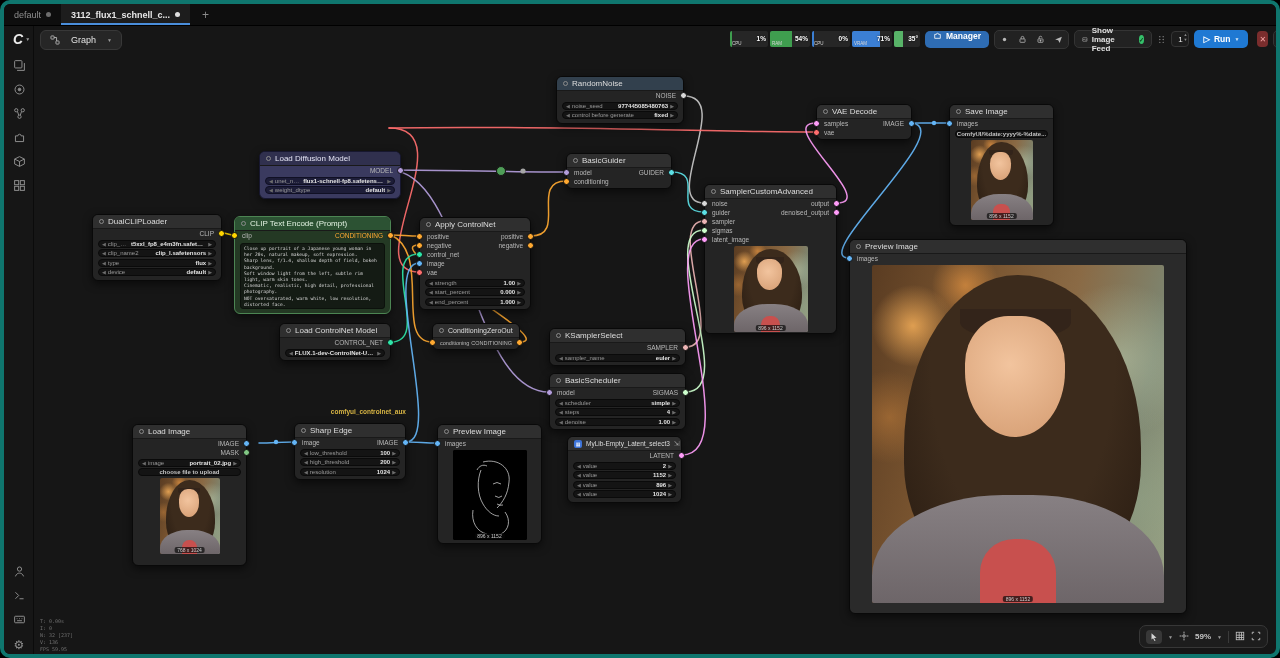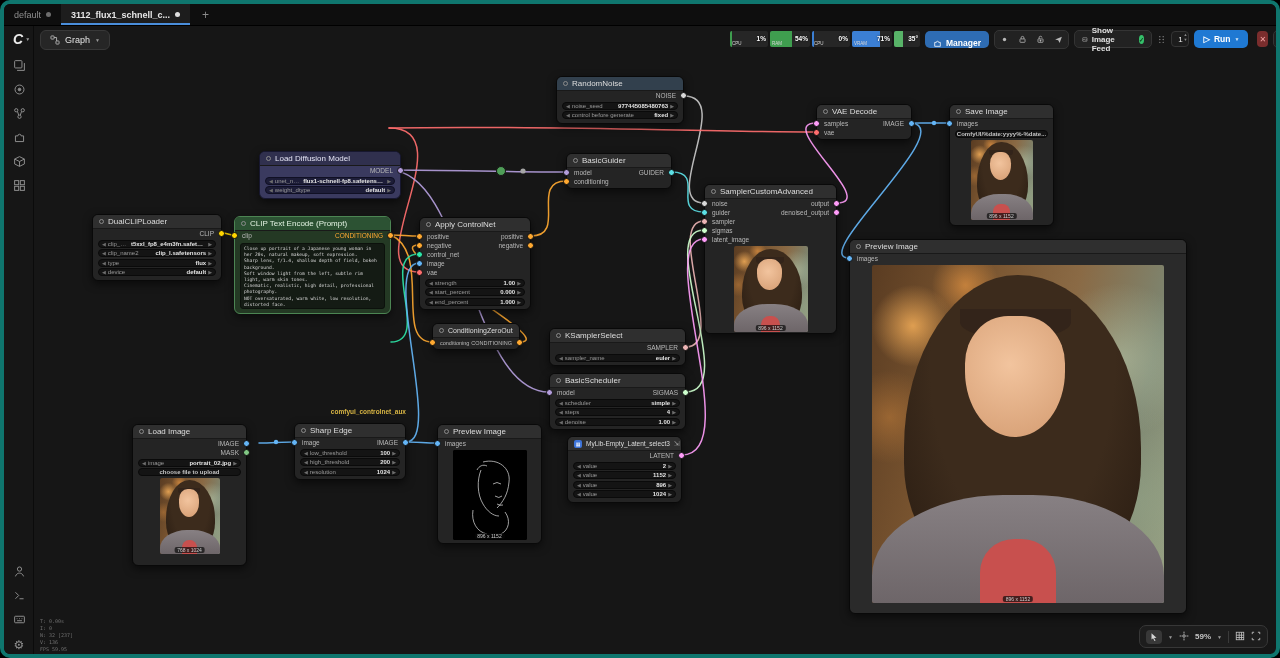--- a/index.html
+++ b/index.html
@@ -13,28 +13,28 @@
   .tabdot{width:5px;height:5px;border-radius:50%;background:#6d6d6d;}
   .tab.active .tabdot{background:#dedede;}
   .newtab{display:flex;align-items:center;padding:0 12px;color:#8a8a8a;font-size:12px;}
   
   .sidebar{position:absolute;left:0;top:22px;bottom:0;width:30px;background:#161616;border-right:1px solid #0b0b0b;z-index:6;}
   .sicon{position:absolute;left:4px;width:22px;height:22px;display:flex;align-items:center;justify-content:center;color:#8f8f8f;border-radius:4px;}
   .sicon svg{width:13px;height:13px;}
   
   .logo-btn{position:absolute;left:9px;top:27px;z-index:7;display:flex;align-items:center;gap:2px;color:#ececec;font-size:14px;font-weight:bold;font-style:italic;}
   .chev{font-size:5px;color:#9a9a9a;}
-  .graph-btn{position:absolute;left:36px;top:26px;z-index:7;height:20px;background:#262626;border:1px solid #383838;border-radius:6px;display:flex;align-items:center;gap:5px;padding:0 9px;font-size:9px;color:#e2e2e2;}
+  .graph-btn{position:absolute;left:36px;top:26px;z-index:7;height:20px;background:#262626;border:1px solid #383838;border-radius:6px;display:flex;align-items:center;gap:11px;padding:0 9px;font-size:9px;color:#e2e2e2;}
   .topright{position:absolute;left:726px;top:25px;height:20px;z-index:7;display:flex;align-items:center;gap:5px;}
   .mon{display:flex;align-items:center;gap:2px;}
   .mseg{position:relative;height:16px;border-radius:2px;background:#262626;overflow:hidden;}
   .mfill{position:absolute;left:0;top:0;bottom:0;}
   .mlab{position:absolute;left:2px;bottom:1px;font-size:4.5px;color:#d6d6d6;z-index:1;}
   .mval{position:absolute;right:2px;top:45%;transform:translateY(-50%);font-size:6.5px;font-weight:bold;color:#fff;z-index:1;text-shadow:0 0 2px #000;}
-  .mgr{height:17px;background:#2e6cb3;border-radius:5px;display:flex;align-items:flex-end;gap:4px;padding:0 8px;font-size:8.5px;color:#fff;font-weight:bold;}
+  .mgr{height:17px;background:#2e6cb3;border-radius:5px;display:flex;align-items:flex-start;gap:4px;padding:0 8px;font-size:8.5px;color:#fff;font-weight:bold;}
   .igroup{display:flex;gap:1px;background:#222;border:1px solid #343434;border-radius:5px;padding:1px;}
   .ibtn{width:17px;height:15px;display:flex;align-items:center;justify-content:center;color:#b8b8b8;border-radius:4px;}
   .ibtn svg{width:9px;height:9px;}
   .feed{height:18px;background:#222;border:1px solid #343434;border-radius:5px;display:flex;align-items:center;gap:4px;padding:0 7px;font-size:8px;color:#e0e0e0;font-weight:bold;}
   .toggle{width:9px;height:9px;border-radius:50%;background:#35c06a;display:flex;align-items:center;justify-content:center;color:#0b3b1d;font-size:6px;}
   .batch-grid{color:#8a8a8a;display:flex;align-items:center;}
   .numin{height:16px;width:26px;background:#1c1c1c;border:1px solid #343434;border-radius:4px;display:flex;align-items:center;justify-content:center;font-size:8px;color:#efefef;position:relative;}
   .steppers{position:absolute;right:1px;top:1px;display:flex;flex-direction:column;font-size:4px;color:#8a8a8a;line-height:4.5px;}
   .run{height:18px;background:#1f79d3;border-radius:5px;display:flex;align-items:center;gap:4px;padding:0 9px;color:#fff;font-size:8.5px;font-weight:bold;}
   .stop{width:16px;height:16px;background:#7a2d2d;border-radius:4px;display:flex;align-items:center;justify-content:center;color:#f0a0a0;font-size:8px;margin-left:4px;}
@@ -452,20 +452,35 @@
       <span class="arr">▶</span>
     </div>
     <div class="widget">
       <span class="arr">◀</span>
       <span class="wname">end_percent</span>
       <span class="wval">1.000</span>
       <span class="arr">▶</span>
     </div>
   </div>
 
+  <div class="node" style="left:275px;top:319px;width:112px">
+    <div class="nhead">
+      <span class="ncol"></span>
+      <span>Load ControlNet Model</span>
+    </div>
+    <div class="srow">
+      <span class="ol">CONTROL_NET</span>
+      <span class="dot r c-cnet"></span>
+    </div>
+    <div class="widget">
+      <span class="arr">◀</span>
+      <span class="wval" style="margin-left:0">FLUX.1-dev-ControlNet-Union-...</span>
+      <span class="arr" style="margin-left:auto">▶</span>
+    </div>
+  </div>
 
   <div class="node" style="left:428px;top:319px;width:88px">
     <div class="nhead">
       <span class="ncol"></span>
       <span style="font-size:7px">ConditioningZeroOut</span>
     </div>
     <div class="srow">
       <span class="dot l c-cond"></span>
       <span style="font-size:5.5px">conditioning</span>
       <span class="ol" style="font-size:5.5px">CONDITIONING</span>

